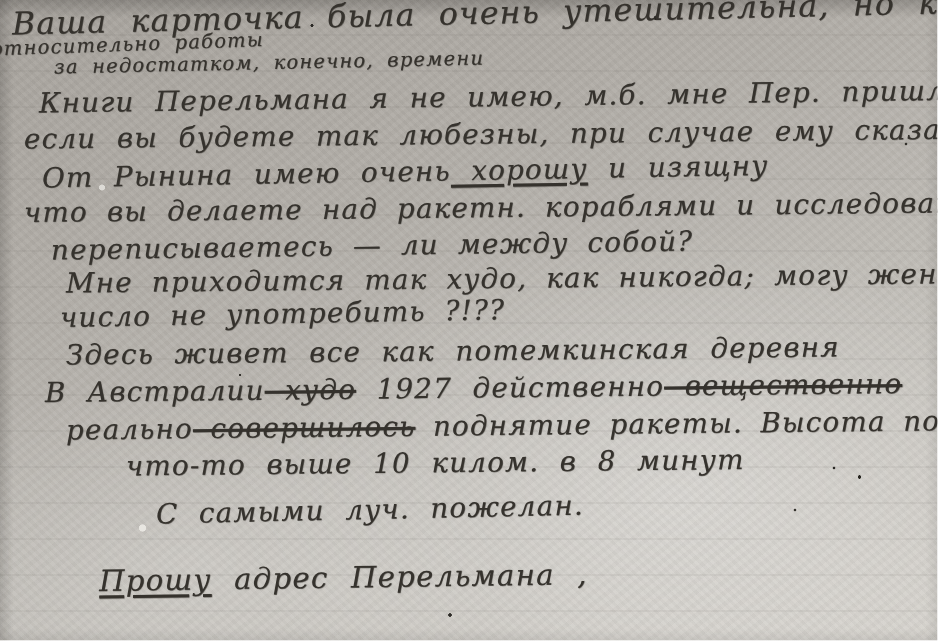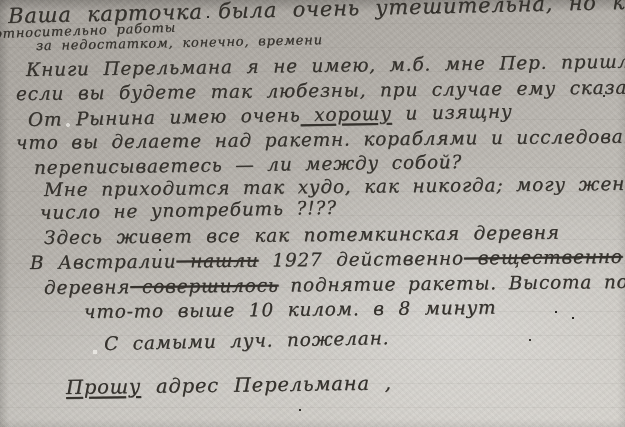--- a/index.html
+++ b/index.html
@@ -70,19 +70,19 @@
       <div class="hw-line" style="left: -6px; top: 26px; font-size: 13px; word-spacing: 4px; transform: rotate(-2deg);"><span>относительно работы</span></div>
       <div class="hw-line" style="left: 36px; top: 38px; font-size: 13px; word-spacing: 4px; transform: rotate(-1.2deg);"><span>за недостатком, конечно, времени</span></div>
       <div class="hw-line" style="left: 26px; top: 59px; font-size: 18.5px; word-spacing: 7px; transform: rotate(-0.8deg);"><span>Книги Перельмана я не имею, м.б. мне Пер. пришлет ее,</span></div>
       <div class="hw-line" style="left: 16px; top: 83px; font-size: 18.5px; word-spacing: 7px; transform: rotate(-0.6deg);"><span>если вы будете так любезны, при случае ему сказать</span></div>
       <div class="hw-line" style="left: 28px; top: 109px; font-size: 18.5px; word-spacing: 7px; transform: rotate(-1deg);"><span>От Рынина имею очень</span><span class="underline"> хорошу</span><span> и изящну</span></div>
       <div class="hw-line" style="left: 16px; top: 132px; font-size: 18.5px; word-spacing: 6px; transform: rotate(-0.6deg);"><span>что вы делаете над ракетн. кораблями и исследованием?</span></div>
       <div class="hw-line" style="left: 34px; top: 157px; font-size: 18.5px; word-spacing: 6px; transform: rotate(-0.8deg);"><span>переписываетесь — ли между собой?</span></div>
       <div class="hw-line" style="left: 44px; top: 179px; font-size: 18.5px; word-spacing: 6px; transform: rotate(-0.6deg);"><span>Мне приходится так худо, как никогда; могу жен. з.</span></div>
       <div class="hw-line" style="left: 40px; top: 202px; font-size: 18.5px; word-spacing: 6px; transform: rotate(-1deg);"><span>число не употребить ?!??</span></div>
       <div class="hw-line" style="left: 44px; top: 227px; font-size: 18.5px; word-spacing: 7px; transform: rotate(-0.6deg);"><span>Здесь живет все как потемкинская деревня</span></div>
-      <div class="hw-line" style="left: 30px; top: 252px; font-size: 18.5px; word-spacing: 7px; transform: rotate(-0.6deg);"><span>В Австралии</span><span class="strike"> нашли</span><span> 1927 действенно</span><span class="strike"> вещественно</span></div>
-      <div class="hw-line" style="left: 44px; top: 277px; font-size: 18.5px; word-spacing: 5px; transform: rotate(-0.6deg);"><span>деревня</span><span class="strike"> совершилось</span><span> поднятие ракеты. Высота поднятия</span></div>
+      <div class="hw-line" style="left: 30px; top: 252px; font-size: 18.5px; word-spacing: 7px; transform: rotate(-0.6deg);"><span>В Австралии</span><span class="strike"> худо</span><span> 1927 действенно</span><span class="strike"> вещественно</span></div>
+      <div class="hw-line" style="left: 44px; top: 277px; font-size: 18.5px; word-spacing: 5px; transform: rotate(-0.6deg);"><span>реально</span><span class="strike"> совершилось</span><span> поднятие ракеты. Высота поднятия</span></div>
       <div class="hw-line" style="left: 84px; top: 301px; font-size: 18.5px; word-spacing: 7px; transform: rotate(-0.6deg);"><span>что-то выше 10 килом. в 8 минут</span></div>
       <div class="hw-line" style="left: 104px; top: 333px; font-size: 18.5px; word-spacing: 7px; transform: rotate(-1.2deg);"><span>С самыми луч. пожелан.</span></div>
       <div class="hw-line" style="left: 66px; top: 376px; font-size: 19.5px; word-spacing: 8px; transform: rotate(-0.8deg);"><span class="underline">Прошу</span><span> адрес Перельмана ,</span></div>
     </div>
 </div>
 
 </body></html>

